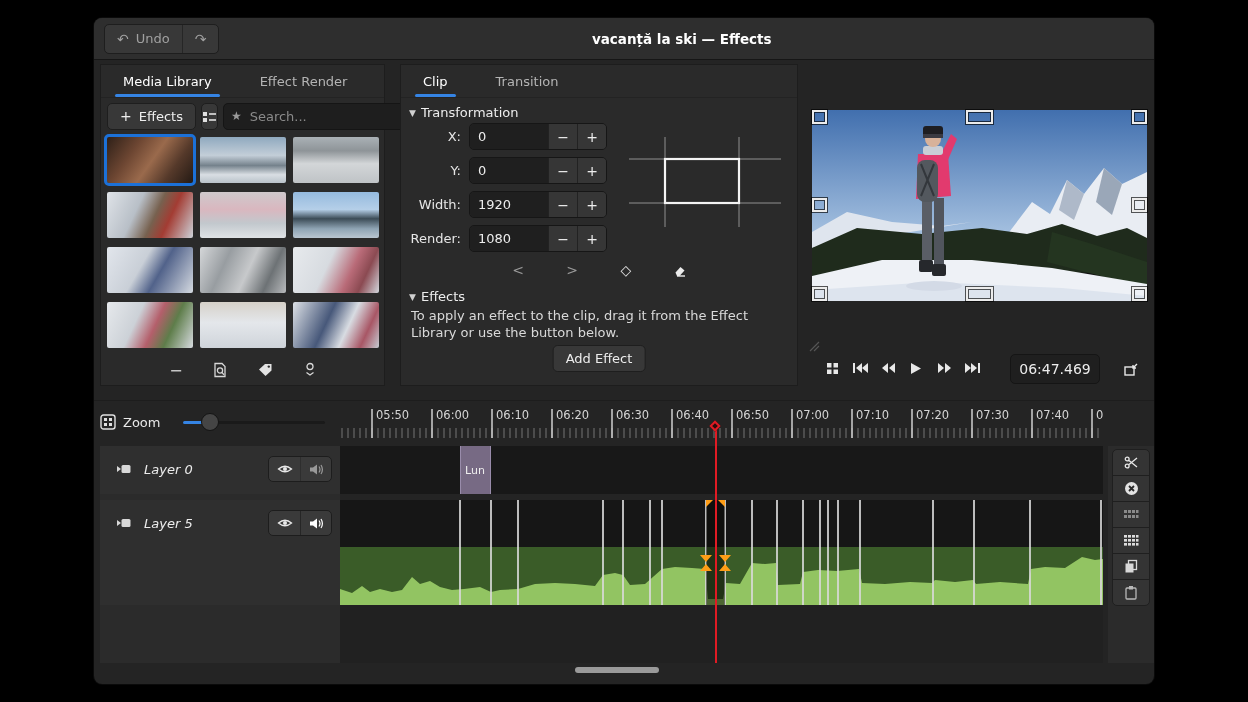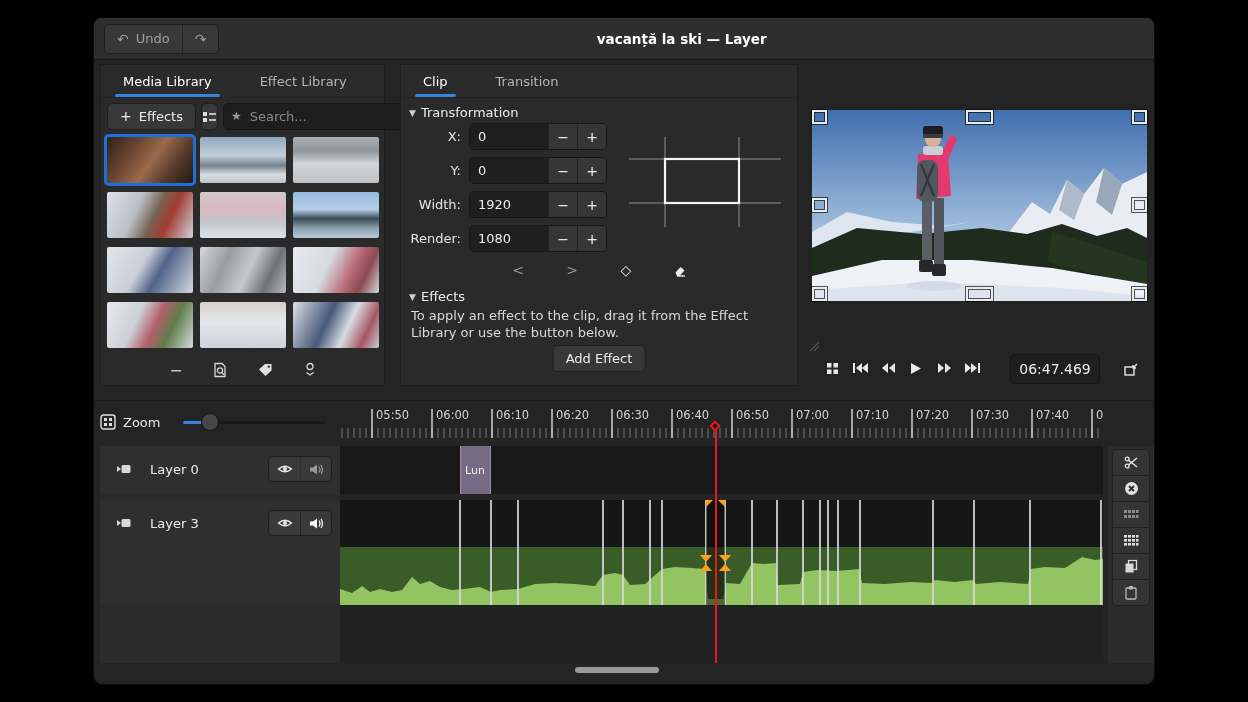--- a/index.html
+++ b/index.html
@@ -64,21 +64,21 @@
   
   .tl-sep{position:absolute;left:0;top:382px;width:100%;height:1px;background:#1d1d1d;}
   .zoomrow{position:absolute;left:6px;top:387px;height:34px;display:flex;align-items:center;color:#e8e8e8;font-size:13px;gap:7px;}
   .slider{position:relative;width:142px;height:18px;margin-left:16px;cursor:pointer;}
   .slider .track{position:absolute;left:0;right:0;top:8px;height:3px;background:#1a1a1a;border-radius:2px;}
   .slider .fill{position:absolute;left:0;top:8px;height:3px;background:#3584e4;border-radius:2px;}
   .slider .knob{position:absolute;top:0;width:18px;height:18px;border-radius:50%;background:#454545;border:1px solid #141414;}
   .ruler{position:absolute;left:246px;top:387px;width:763px;height:35px;cursor:pointer;}
   .hdrcol{position:absolute;left:6px;top:428px;width:240px;height:217px;background:#2b2b2b;}
   .layerhdr{position:absolute;left:0;width:240px;background:#2f2f2f;display:flex;align-items:flex-start;padding:10px 8px 0 16px;color:#ececec;font-size:13px;gap:10px;}
-  .layerhdr .row{display:flex;align-items:center;width:100%;gap:18px;}
+  .layerhdr .row{display:flex;align-items:center;width:100%;gap:12px;font-style:italic;}
   .lh-btns{margin-left:auto;display:flex;background:#3a3a3a;border:1px solid #1d1d1d;border-radius:5px;overflow:hidden;}
   .lh-btns .cell{width:31px;height:24px;display:flex;align-items:center;justify-content:center;cursor:pointer;}
   .lh-btns .cell + .cell{border-left:1px solid #262626;}
   .trackarea{position:absolute;left:246px;top:428px;width:763px;height:217px;}
   .track0{position:absolute;left:0;top:0;width:763px;height:48px;background:#181818;}
   .track1{position:absolute;left:0;top:54px;width:763px;height:105px;background:#181818;overflow:hidden;}
   .t1video{position:absolute;left:0;top:0;width:100%;height:47px;background:#161616;}
   .t1audio{position:absolute;left:0;top:47px;width:100%;height:58px;background:#3a5c28;}
   .boundary{position:absolute;top:0;height:105px;width:2px;background:#d9d9d9;opacity:.85;}
   .clip0{position:absolute;top:0;height:48px;border-left:1px solid #998cab;border-right:1px solid #998cab;color:#efefef;font-size:11px;display:flex;align-items:center;padding-left:4px;overflow:hidden;white-space:nowrap;text-align:center;}
@@ -107,27 +107,27 @@
         <div class="linked">
           <button class="btn dim">
             <span class="glyph">↶</span>
             <span>Undo</span>
           </button>
           <button class="btn dim">
             <span class="glyph">↷</span>
           </button>
         </div>
       </div>
-      <div class="hb-title">vacanță la ski — Layer</div>
+      <div class="hb-title">vacanță la ski — Effects</div>
     </div>
 
     <div class="panel" id="left-panel">
       <div class="tabs">
         <div class="tab active">Media Library</div>
-        <div class="tab">Effect Library</div>
+        <div class="tab">Effect Render</div>
       </div>
       <div class="ml-toolbar">
         <button class="btn" style="height:27px;padding:0 12px;">
           <span class="glyph">+</span>
           <span>Effects</span>
         </button>
         <button class="btn" style="height:27px;width:32px;padding:0;">
           <span>
             <svg width="15" height="13" viewBox="0 0 15 13">
                 <g fill="#e0e0e0">
@@ -598,21 +598,21 @@
       <div class="layerhdr" style="top:54px;height:105px;">
         <div class="row">
           <span>
             <svg width="16" height="14" viewBox="0 0 16 14">
                 <g fill="#d8d8d8">
                   <polygon points="1,4 5,7 1,10"></polygon>
                   <rect x="5.5" y="3" width="9" height="8" rx="1.5"></rect>
                 </g>
               </svg>
           </span>
-          <span>Layer 3</span>
+          <span>Layer 5</span>
           <div class="lh-btns">
             <div class="cell">
               <svg width="16" height="12" viewBox="0 0 16 12">
                   <path d="M1.5 6 Q8 0.5 14.5 6 Q8 11.5 1.5 6 Z" fill="none" stroke="#e8e8e8" stroke-width="1.4"></path>
                   <circle cx="8" cy="6" r="2" fill="#e8e8e8"></circle>
                 </svg>
             </div>
             <div class="cell">
               <svg width="15" height="13" viewBox="0 0 15 13">
                   <polygon points="1,4.5 4,4.5 8,1.5 8,11.5 4,8.5 1,8.5" fill="#fff"></polygon>

